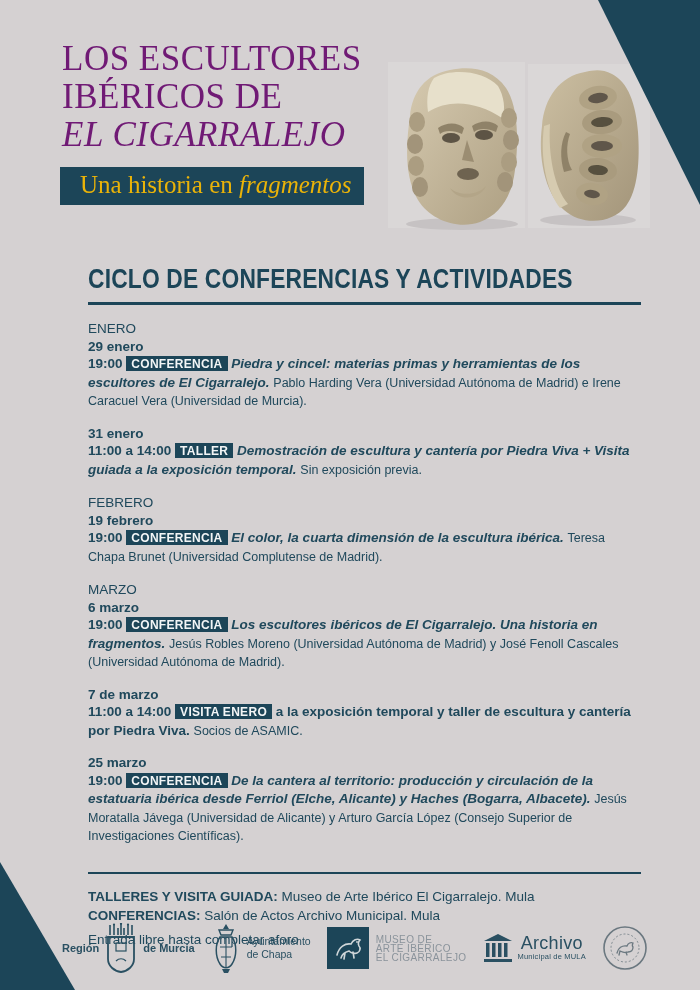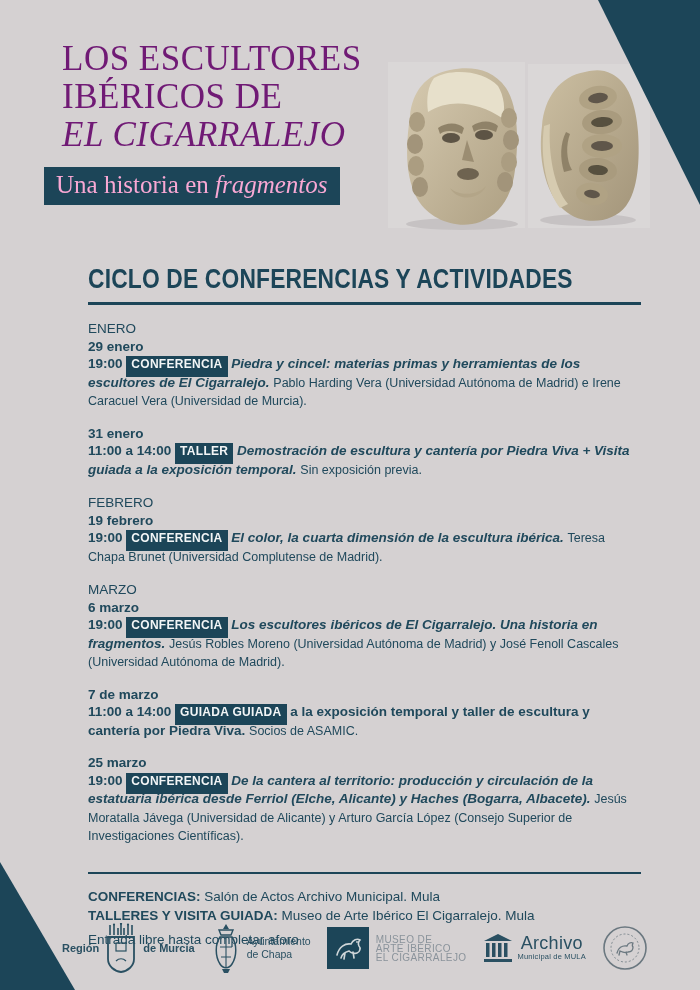--- a/index.html
+++ b/index.html
@@ -12,24 +12,24 @@
   .corner-overlay { position:absolute; left:0; top:0; pointer-events:none; }
 
   
   .header-title {
     position:absolute; left:62px; top:40px;
     font-family:"Liberation Serif", serif;
     color:#701a75; font-size:35px; line-height:38px; letter-spacing:0.5px;
   }
   .header-title .l3 { font-style:italic; }
   .subtitle-box {
-    position:absolute; left:44px; top:167px;
-    background:#1c4558; color:#f9a8d4;
+    position:absolute; left:60px; top:167px;
+    background:#1c4558; color:#eab308;
     font-family:"Liberation Serif", serif;
-    font-size:25px; line-height:30px; padding:3px 13px 5px 12px;
+    font-size:25px; line-height:30px; padding:3px 13px 5px 20px;
   }
   .subtitle-box .frag { font-style:italic; }
   .stones { position:absolute; left:388px; top:58px; }
 
   
   .main-col { position:absolute; left:88px; top:264px; width:553px; }
   h1.heading {
     margin:0; font-size:27px; font-weight:bold; color:#1c4558;
     white-space:nowrap; transform:scaleX(0.845); transform-origin:left center;
     letter-spacing:0.2px;
@@ -40,21 +40,21 @@
   .month { margin-top:14px; }
   .month:first-child { margin-top:0; }
   .month-name { font-weight:normal;margin-top:15px; }
   .event { margin-top:14px; }
   .event.first { margin-top:0; }
   .event-date { font-weight:bold; }
   .event-line { margin:0; }
   .time { font-weight:bold; }
   .badge {
     background:#1c4558; color:#f2f5f6; font-weight:bold;
-    font-size:12px; padding:1px 5px 6px; letter-spacing:0.3px;
+    font-size:12px; padding:1px 5px 0; letter-spacing:0.3px;
     white-space:nowrap;
   }
   .etitle { font-weight:bold; }
   .etitle.it { font-style:italic; }
   .details { font-size:12.5px; }
 
   .divider { border:none; border-top:2px solid #1c4558; margin:26px 0 0 0; }
   .venues { margin-top:13px; font-size:13.5px; line-height:19px; }
   .venues p { margin:0; }
   .venues .entry { margin-top:5px; }
@@ -170,34 +170,34 @@
           </div>
         </div>
         <div class="month">
           <div class="month-name">MARZO</div>
           <div class="event first">
             <div class="event-date">6 marzo</div>
             <p class="event-line"><span class="time">19:00 </span><span class="badge">CONFERENCIA</span><span class="etitle it"> Los escultores ibéricos de El Cigarralejo. Una historia en fragmentos. </span><span class="details">Jesús Robles Moreno (Universidad Autónoma de Madrid) y José Fenoll Cascales (Universidad Autónoma de Madrid).</span></p>
           </div>
           <div class="event">
             <div class="event-date">7 de marzo</div>
-            <p class="event-line"><span class="time">11:00 a 14:00 </span><span class="badge">GUIADA GUIADA</span><span class="etitle"> a la exposición temporal y taller de escultura y cantería por Piedra Viva. </span><span class="details">Socios de ASAMIC.</span></p>
+            <p class="event-line"><span class="time">11:00 a 14:00 </span><span class="badge">VISITA ENERO</span><span class="etitle"> a la exposición temporal y taller de escultura y cantería por Piedra Viva. </span><span class="details">Socios de ASAMIC.</span></p>
           </div>
           <div class="event">
             <div class="event-date">25 marzo</div>
             <p class="event-line"><span class="time">19:00 </span><span class="badge">CONFERENCIA</span><span class="etitle it"> De la cantera al territorio: producción y circulación de la estatuaria ibérica desde Ferriol (Elche, Alicante) y Haches (Bogarra, Albacete). </span><span class="details">Jesús Moratalla Jávega (Universidad de Alicante) y Arturo García López (Consejo Superior de Investigaciones Científicas).</span></p>
           </div>
         </div>
       </div>
 
     <hr class="divider">
 
     <div class="venues">
+      <p><span class="vlabel">TALLERES Y VISITA GUIADA:</span> <span>Museo de Arte Ibérico El Cigarralejo. Mula</span></p>
       <p><span class="vlabel">CONFERENCIAS:</span> <span>Salón de Actos Archivo Municipal. Mula</span></p>
-      <p><span class="vlabel">TALLERES Y VISITA GUIADA:</span> <span>Museo de Arte Ibérico El Cigarralejo. Mula</span></p>
       <p class="entry">Entrada libre hasta completar aforo</p>
     </div>
   </div>
 
   <div class="logos">
 
     <div class="logo murcia">
       <span class="mtext">Región</span>
       <svg width="34" height="50" viewBox="0 0 34 50">
         <path d="M6,12 L6,4 M10,12 L10,2 M14,12 L14,5 M17,12 L17,1 M20,12 L20,5 M24,12 L24,2 M28,12 L28,4" stroke="#2a5062" stroke-width="1.6" fill="none"></path>

